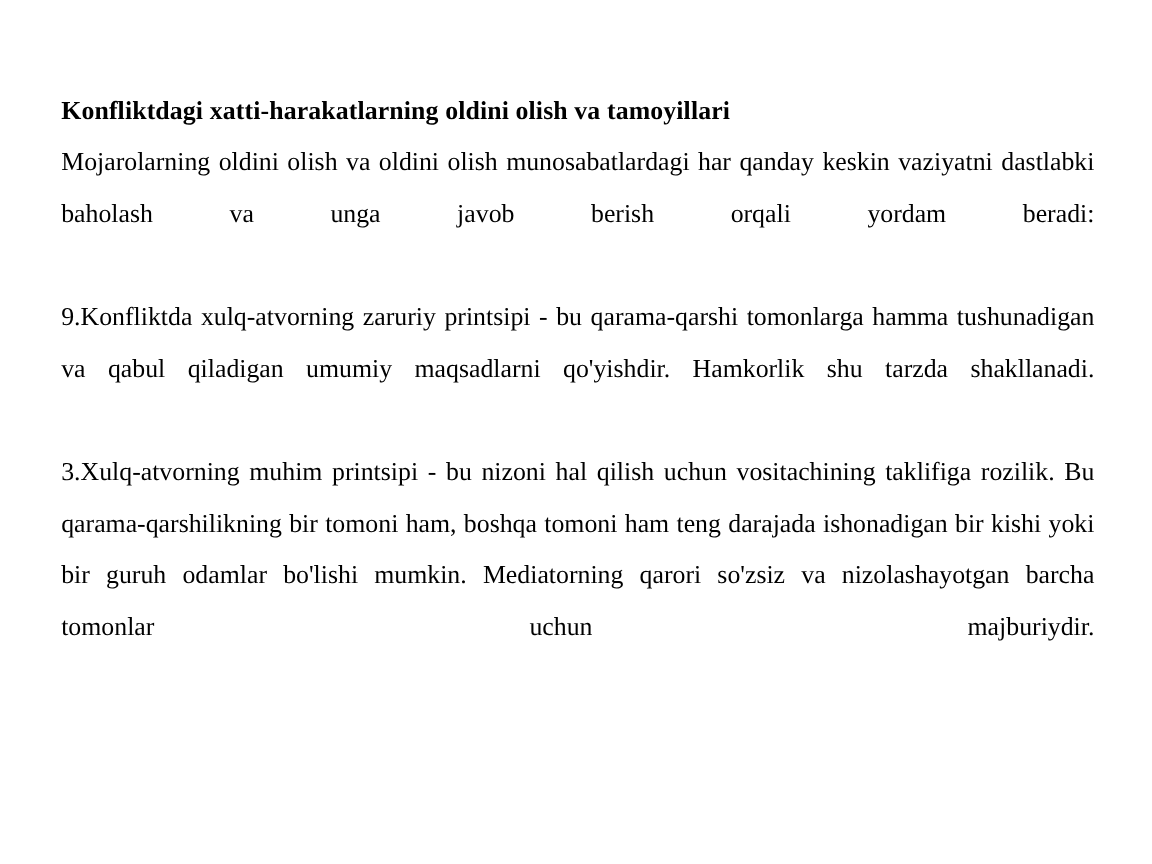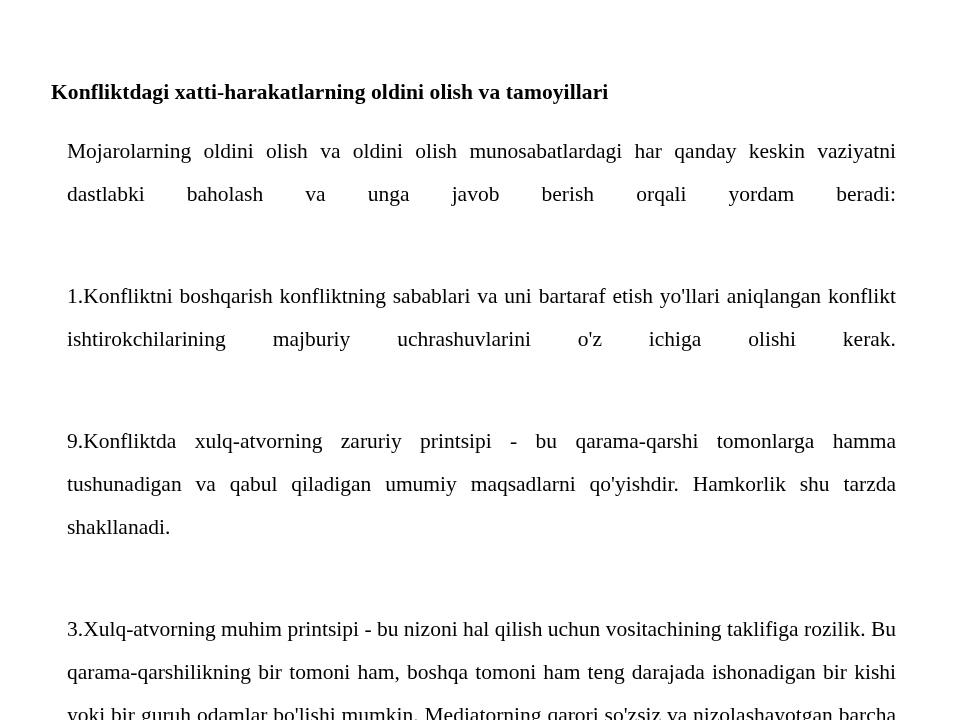--- a/index.html
+++ b/index.html
@@ -34,21 +34,21 @@
     text-align: left;
     white-space: nowrap;
     letter-spacing: 0.1px;
   }
   .para {
     font-size: 21.5px;
     font-weight: normal;
     line-height: 43px;
     text-align: justify;
     text-justify: inter-word;
-    margin: 16px;
+    margin: 0;
     hyphens: none;
     -webkit-hyphens: none;
   }
   
   .para::after {
     content: "";
     display: inline-block;
     width: 100%;
     height: 0;
   }
@@ -56,20 +56,19 @@
 </head>
 <body style="background: rgb(255, 255, 255); color: rgb(0, 0, 0);">
 
 <div class="page">
   <div class="doc-body">
 
     <div class="doc-title">Konfliktdagi xatti-harakatlarning oldini olish va tamoyillari</div>
 
     <p class="para">Mojarolarning oldini olish va oldini olish munosabatlardagi har qanday keskin vaziyatni dastlabki baholash va unga javob berish orqali yordam beradi:</p>
 
-    <p class="para">1.Konfliktni boshqarish konfliktning sabablari va uni bartaraf etish yo'llari aniqlangan konflikt ishtirokchilarining majburiy uchrashuvlarini o'z ichiga olishi kerak.</p>
 
     <p class="para">9.Konfliktda xulq-atvorning zaruriy printsipi - bu qarama-qarshi tomonlarga hamma tushunadigan va qabul qiladigan umumiy maqsadlarni qo'yishdir. Hamkorlik shu tarzda shakllanadi.</p>
 
     <p class="para">3.Xulq-atvorning muhim printsipi - bu nizoni hal qilish uchun vositachining taklifiga rozilik. Bu qarama-qarshilikning bir tomoni ham, boshqa tomoni ham teng darajada ishonadigan bir kishi yoki bir guruh odamlar bo'lishi mumkin. Mediatorning qarori so'zsiz va nizolashayotgan barcha tomonlar uchun majburiydir.</p>
 
   </div>
 </div>
 
 </body></html>

